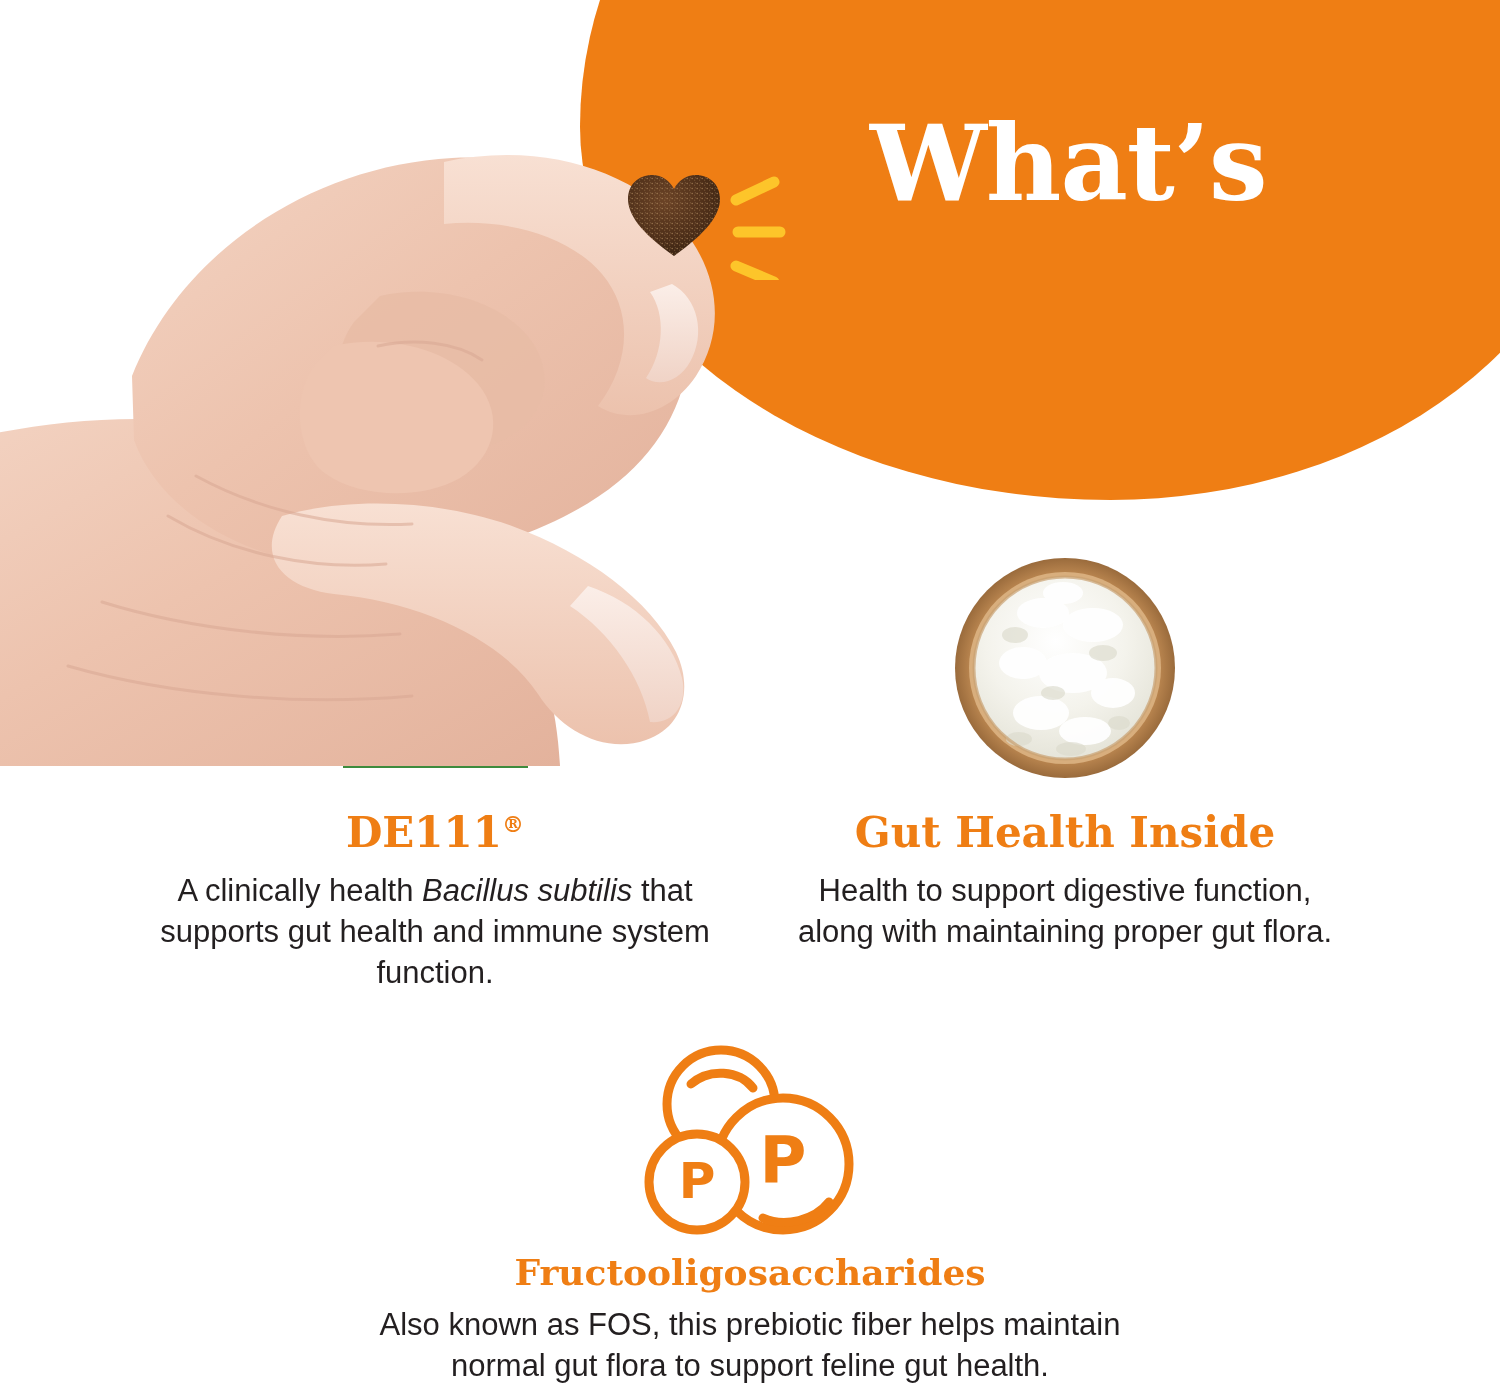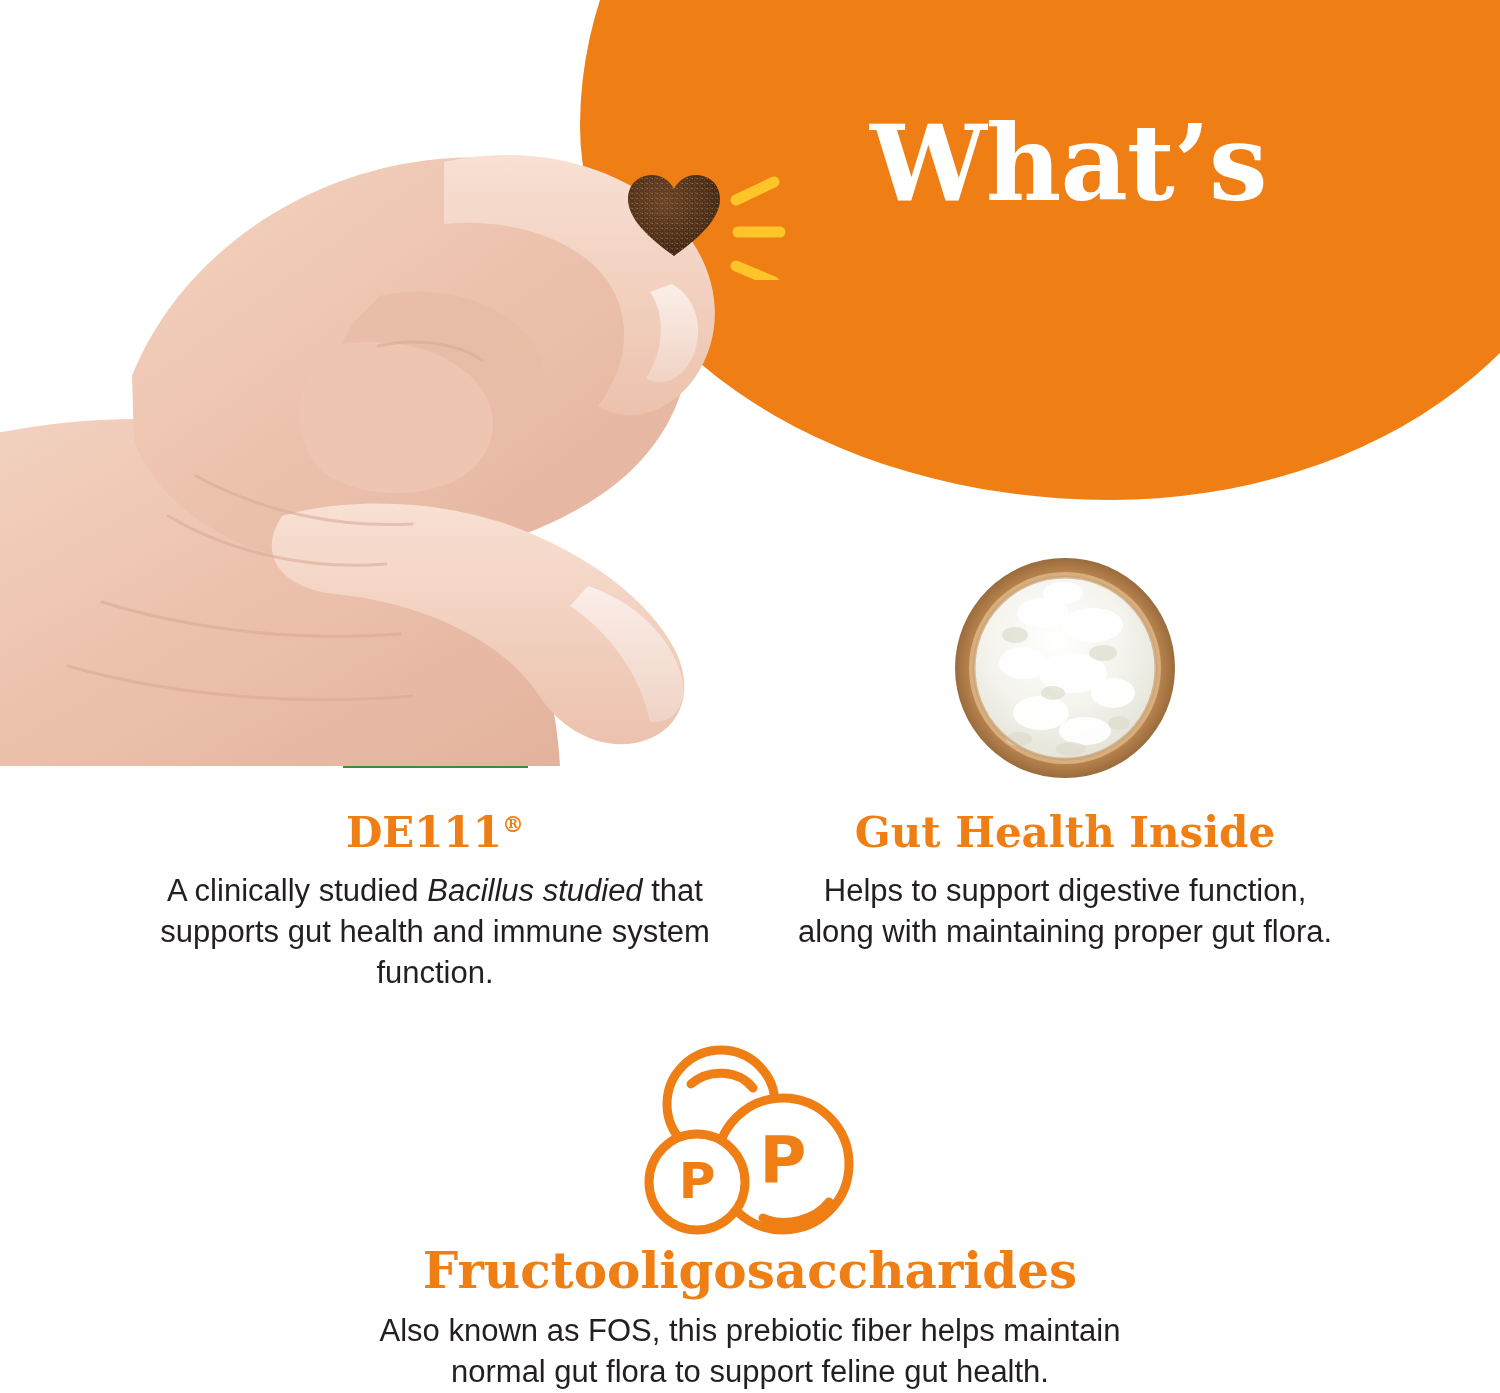--- a/index.html
+++ b/index.html
@@ -64,21 +64,21 @@
     line-height:1.33;
     text-align:center;
     margin-top:16px;
     max-width:560px;
   }
   .card-body i{font-style:italic;}
 
   
   .row-bottom{margin-top:48px;display:flex;flex-direction:column;align-items:center;}
   .row-bottom .art{height:200px;}
-  .row-bottom .card-title{font-size:50px;margin-top:4px;}
+  .row-bottom .card-title{font-size:36px;margin-top:12px;}
   .row-bottom .card-body{max-width:840px;margin-top:14px;}
 
   
   .de111-logo{position:relative;width:185px;height:215px;}
   .tm{
     position:absolute;right:-16px;bottom:6px;
     font-size:13px;color:#4a4a4a;font-weight:bold;
     font-family:"Liberation Sans",sans-serif;
   }
 
@@ -215,21 +215,21 @@
 
               <text x="92" y="191" text-anchor="middle" font-family="DejaVu Sans Condensed, DejaVu Sans, sans-serif" font-size="27" font-weight="bold" fill="#3d8b3d" letter-spacing="0.5">PROBIOTIC</text>
             </svg>
             <span class="tm">TM</span>
           </div>
         </div>
         <div class="card-title">
           <span>DE111</span><span class="reg">®</span>
         </div>
         <div class="card-body">
-          <span>A clinically studied </span><i>Bacillus studied</i><span> that supports gut health and immune system function.</span>
+          <span>A clinically health </span><i>Bacillus subtilis</i><span> that supports gut health and immune system function.</span>
         </div>
       </div>
 
       <div class="col">
         <div class="art">
           <svg class="bowl" viewBox="0 0 225 230">
             <defs>
               <radialGradient id="wood" cx="50%" cy="50%" r="50%">
                 <stop offset="72%" stop-color="#c89560"></stop>
                 <stop offset="86%" stop-color="#b9854f"></stop>
@@ -260,21 +260,21 @@
               <ellipse cx="150" cy="100" rx="14" ry="8"></ellipse>
               <ellipse cx="100" cy="140" rx="12" ry="7"></ellipse>
               <ellipse cx="166" cy="170" rx="11" ry="7"></ellipse>
               <ellipse cx="66" cy="186" rx="13" ry="7"></ellipse>
               <ellipse cx="118" cy="196" rx="15" ry="7"></ellipse>
             </g>
             <circle cx="112" cy="115" r="91" fill="none" stroke="#c9a172" stroke-width="3" opacity=".7"></circle>
           </svg>
         </div>
         <div class="card-title">Gut Health Inside</div>
-        <div class="card-body">Helps to support digestive function, along with maintaining proper gut flora.</div>
+        <div class="card-body">Health to support digestive function, along with maintaining proper gut flora.</div>
       </div>
     </div>
 
     <div class="row-bottom">
       <div class="art">
         <svg viewBox="0 0 230 200" width="230" height="200">
           <g fill="#ffffff" stroke="#ef7e14" stroke-width="9" stroke-linecap="round">
             <circle cx="86" cy="62" r="54"></circle>
             <circle cx="148" cy="122" r="66"></circle>
             <circle cx="62" cy="140" r="48"></circle>

